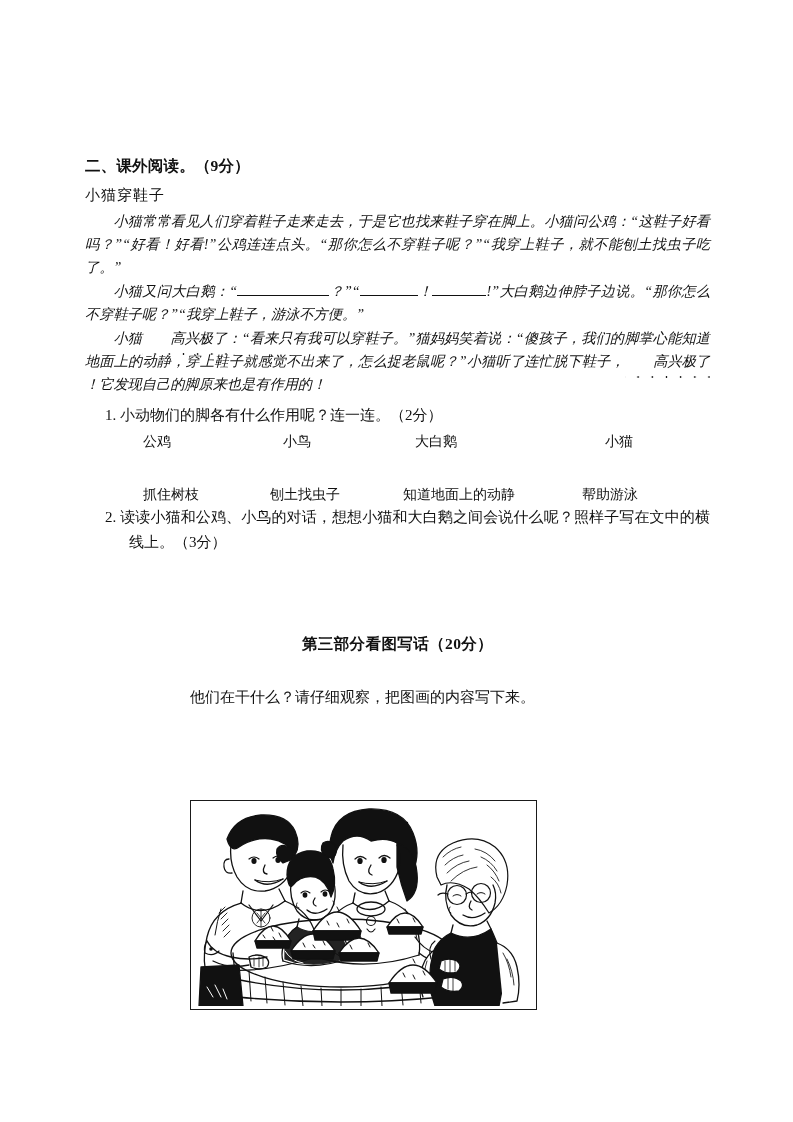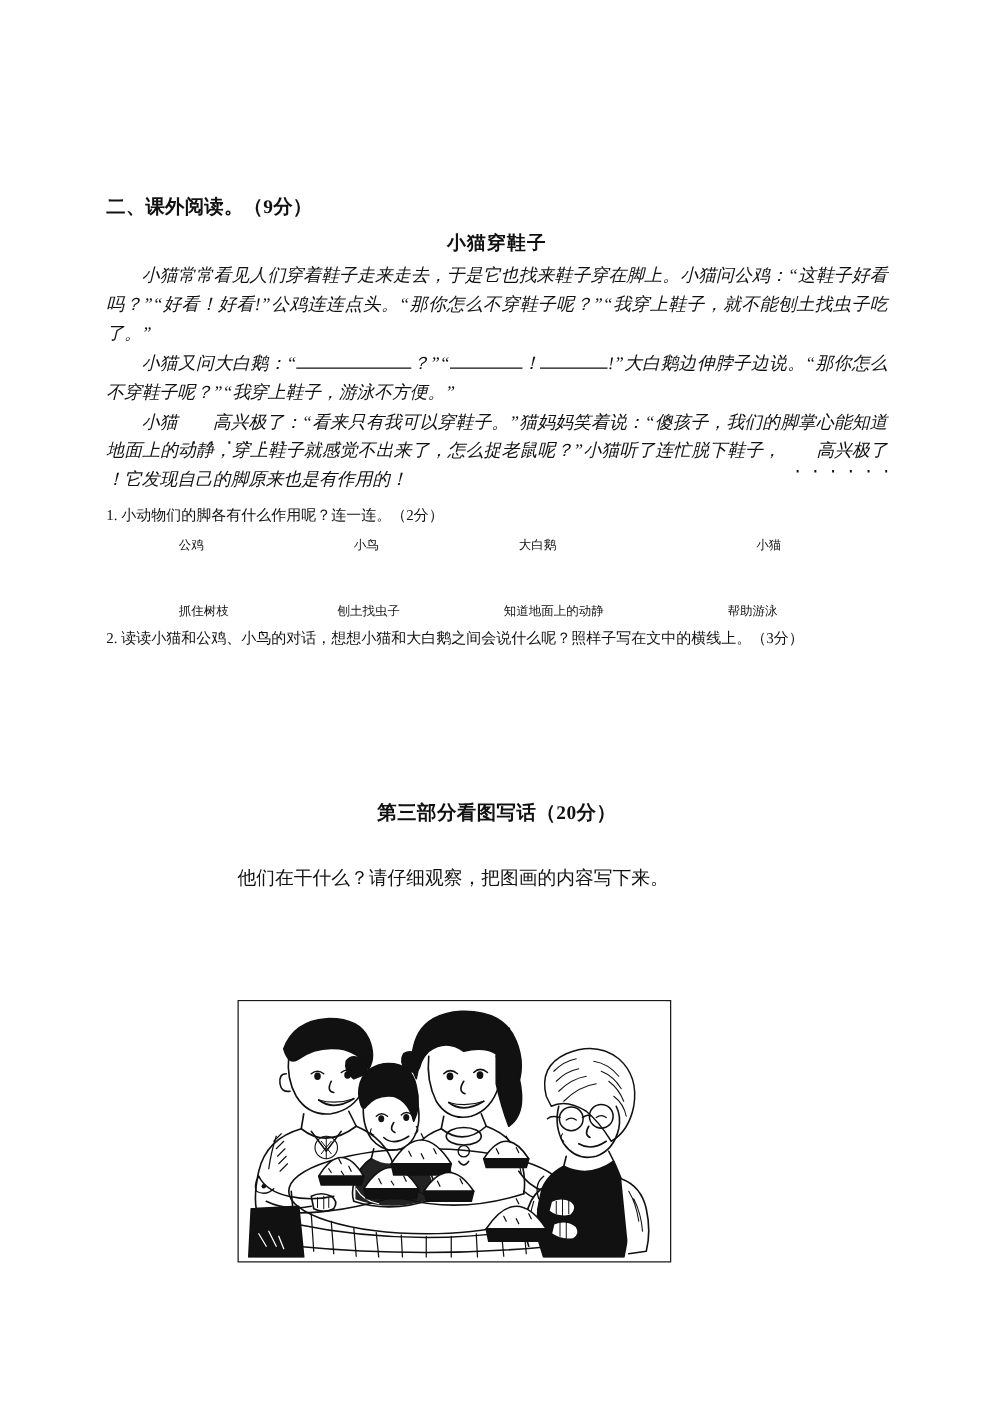--- a/index.html
+++ b/index.html
@@ -32,23 +32,22 @@
   .sec-head {
     font-size: 15.5px;
     font-weight: bold;
     letter-spacing: 0.2px;
     margin: 0 0 7px 0;
     line-height: 1.4;
   }
 
   
   .story-title {
-    text-align: center;
     font-size: 15px;
-    font-weight: bold;
+    font-weight: normal;
     margin: 0 0 4px 0;
     letter-spacing: 1px;
     line-height: 1.5;
   }
   .story {
     font-family: "Liberation Serif", "DejaVu Serif", serif;
     font-size: 14.2px;
     line-height: 1.62;
     text-align: justify;
     font-style: italic;
@@ -81,34 +80,35 @@
     bottom: -5px;
     height: 2px;
     background-image: radial-gradient(circle, #111 0.9px, transparent 1.1px);
     background-size: 14.2px 2px;
     background-repeat: repeat-x;
     background-position: 6px 0;
   }
 
   
   .q {
-    font-size: 12px;
+    font-size: 15px;
     line-height: 1.62;
     margin-top: 7px;
     padding-left: 1.6em;
     text-indent: -1.6em;
     text-align: justify;
+    margin-left: 20px;
   }
 
   
   .match {
     position: relative;
     height: 80px;
     margin-top: 4px;
-    font-size: 10px;
+    font-size: 14px;
   }
   .match .item {
     position: absolute;
     white-space: nowrap;
   }
   .row-a { top: 2px; }
   .row-b { top: 55px; }
 
   .a0 { left: 58px; }
   .a1 { left: 198px; }
@@ -210,21 +210,21 @@
 
       <span class="item row-b b0">抓住树枝</span>
       <span class="item row-b b1">刨土找虫子</span>
       <span class="item row-b b2">知道地面上的动静</span>
       <span class="item row-b b3">帮助游泳</span>
     </div>
 
     <div class="q" style="margin-top:-6px;">2. 读读小猫和公鸡、小鸟的对话，想想小猫和大白鹅之间会说什么呢？照样子写在文中的横线上。（3分）</div>
 
 
-    <div class="part-head" style="margin-top:120px;">第三部分看图写话（20分）</div>
+    <div class="part-head" style="margin-top:80px;">第三部分看图写话（20分）</div>
 
     <div class="part-prompt" style="margin-top:30px;">他们在干什么？请仔细观察，把图画的内容写下来。</div>
   </div>
 
   <div class="figure">
     <svg width="342" height="205" viewBox="0 0 342 205" xmlns="http://www.w3.org/2000/svg">
       <rect x="0" y="0" width="342" height="205" fill="#ffffff"></rect>
       <g stroke="#111" fill="none" stroke-width="1.3" stroke-linecap="round" stroke-linejoin="round">
 
         <ellipse cx="150" cy="152" rx="110" ry="34" fill="#ffffff"></ellipse>

